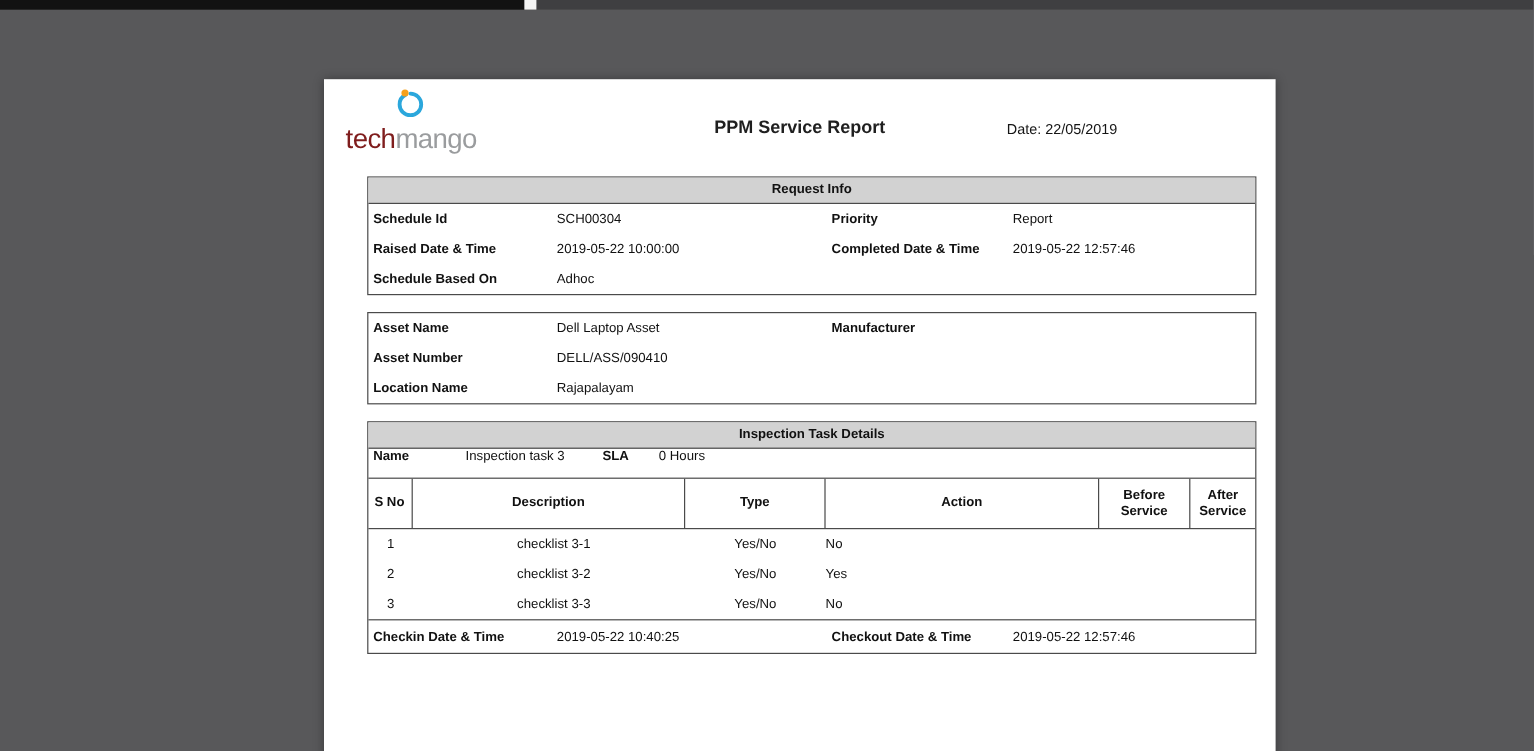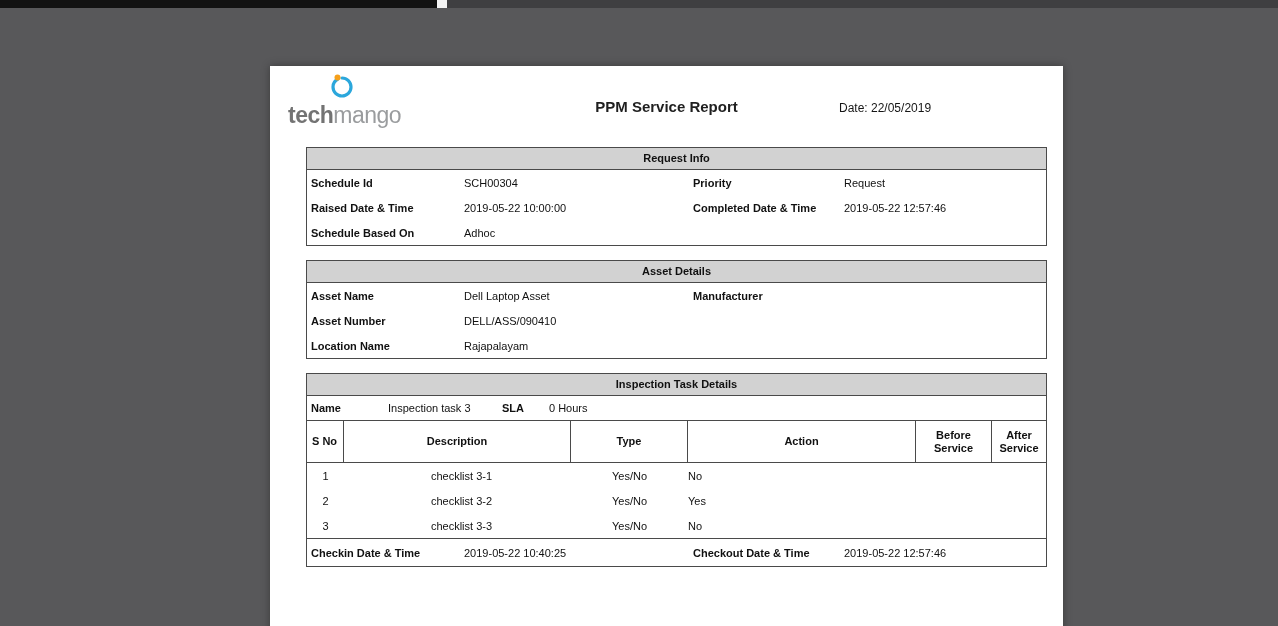--- a/index.html
+++ b/index.html
@@ -19,42 +19,42 @@
     background:#ffffff;box-shadow:0 0 8px rgba(0,0,0,0.35);
     color:#111;
   }
   .page-inner{padding:0 16px;}
 
   
   .doc-header{position:relative;height:81px;}
   .logo{position:absolute;left:0;top:6px;width:160px;height:64px;}
   .logo-icon{position:absolute;left:44px;top:2px;}
   .logo-text{position:absolute;left:2px;top:30px;font-size:23px;letter-spacing:-0.5px;line-height:26px;}
-  .logo-text .dark{color:#737373;font-weight:bold;}
+  .logo-text .dark{color:#7f1d1d;font-weight:normal;}
   .logo-text .light{color:#9a9c9e;}
   .doc-title{position:absolute;left:0;top:32px;width:100%;text-align:center;
     font-size:15px;font-weight:bold;color:#1f1f1f;}
   .doc-date{position:absolute;left:553px;top:35px;font-size:12px;color:#151515;}
 
   
   .section{border:1px solid #4a4a4a;margin-bottom:14px;margin-left:20px;}
   .section-title{
     height:21px;line-height:21px;background:#d2d2d2;border-bottom:1px solid #4a4a4a;
     text-align:center;font-weight:bold;font-size:11px;color:#111;
   }
 
   
   .kv-row{display:flex;height:25px;align-items:center;font-size:11px;}
   .kv-l1{flex:0 0 153px;padding-left:4px;font-weight:bold;}
   .kv-v1{flex:0 0 229px;}
   .kv-l2{flex:0 0 151px;font-weight:bold;}
   .kv-v2{flex:1 1 auto;}
 
   
-  .name-row{display:flex;height:24px;align-items:center;font-size:11px;border-bottom:1px solid #4a4a4a;}
+  .name-row{display:flex;height:24px;font-size:11px;border-bottom:1px solid #4a4a4a;}
   .name-label{flex:0 0 77px;padding-left:4px;font-weight:bold;}
   .name-value{flex:0 0 114px;}
   .sla-label{flex:0 0 47px;font-weight:bold;}
   .sla-value{flex:1 1 auto;}
 
   .task-header{display:flex;height:41px;border-bottom:1px solid #4a4a4a;
     font-weight:bold;font-size:11px;}
   .task-header .hcell{
     display:flex;align-items:center;justify-content:center;text-align:center;
     box-sizing:border-box;border-right:1px solid #4a4a4a;line-height:13px;
@@ -103,38 +103,37 @@
         <div class="doc-title">PPM Service Report</div>
         <div class="doc-date">Date: 22/05/2019</div>
       </div>
 
       <div class="section">
         <div class="section-title">Request Info</div>
         <div class="kv-row">
           <div class="kv-l1">Schedule Id</div>
           <div class="kv-v1">SCH00304</div>
           <div class="kv-l2">Priority</div>
-          <div class="kv-v2">Request</div>
+          <div class="kv-v2">Report</div>
         </div>
         <div class="kv-row">
           <div class="kv-l1">Raised Date &amp; Time</div>
           <div class="kv-v1">2019-05-22 10:00:00</div>
           <div class="kv-l2">Completed Date &amp; Time</div>
           <div class="kv-v2">2019-05-22 12:57:46</div>
         </div>
         <div class="kv-row">
           <div class="kv-l1">Schedule Based On</div>
           <div class="kv-v1">Adhoc</div>
           <div class="kv-l2"></div>
           <div class="kv-v2"></div>
         </div>
       </div>
 
       <div class="section">
-        <div class="section-title">Asset Details</div>
         <div class="kv-row">
           <div class="kv-l1">Asset Name</div>
           <div class="kv-v1">Dell Laptop Asset</div>
           <div class="kv-l2">Manufacturer</div>
           <div class="kv-v2"></div>
         </div>
         <div class="kv-row">
           <div class="kv-l1">Asset Number</div>
           <div class="kv-v1">DELL/ASS/090410</div>
           <div class="kv-l2"></div>

